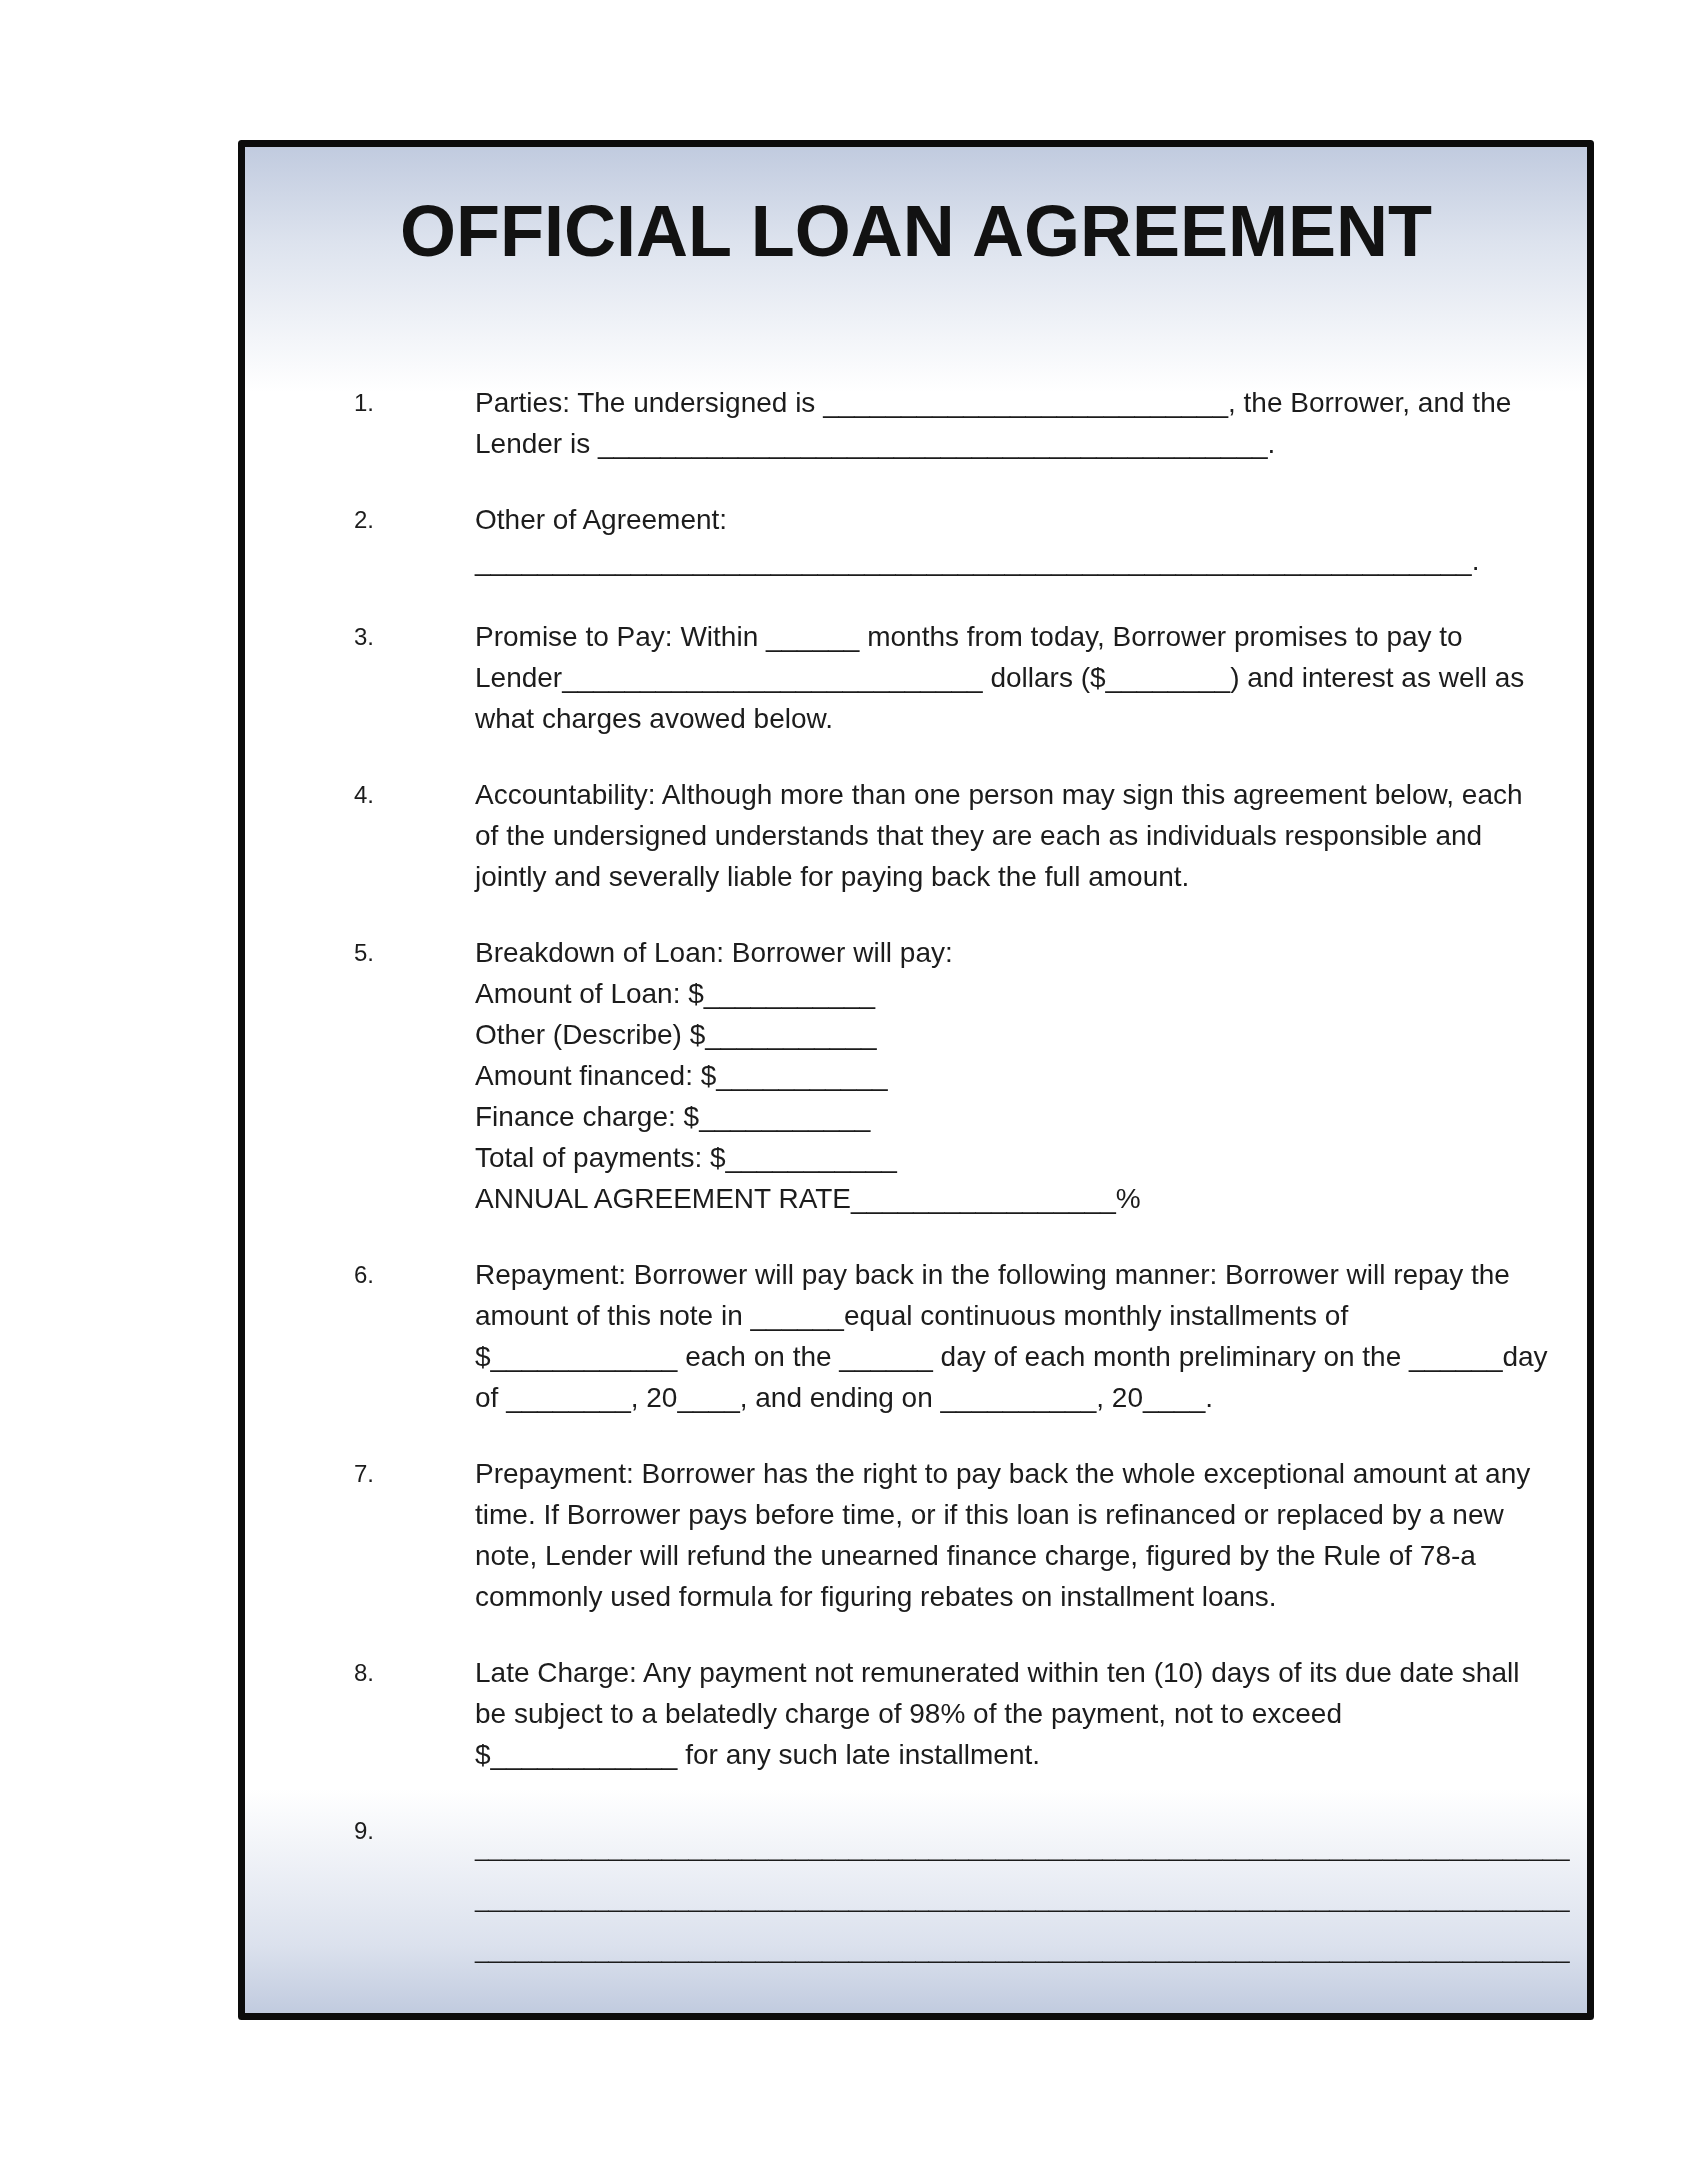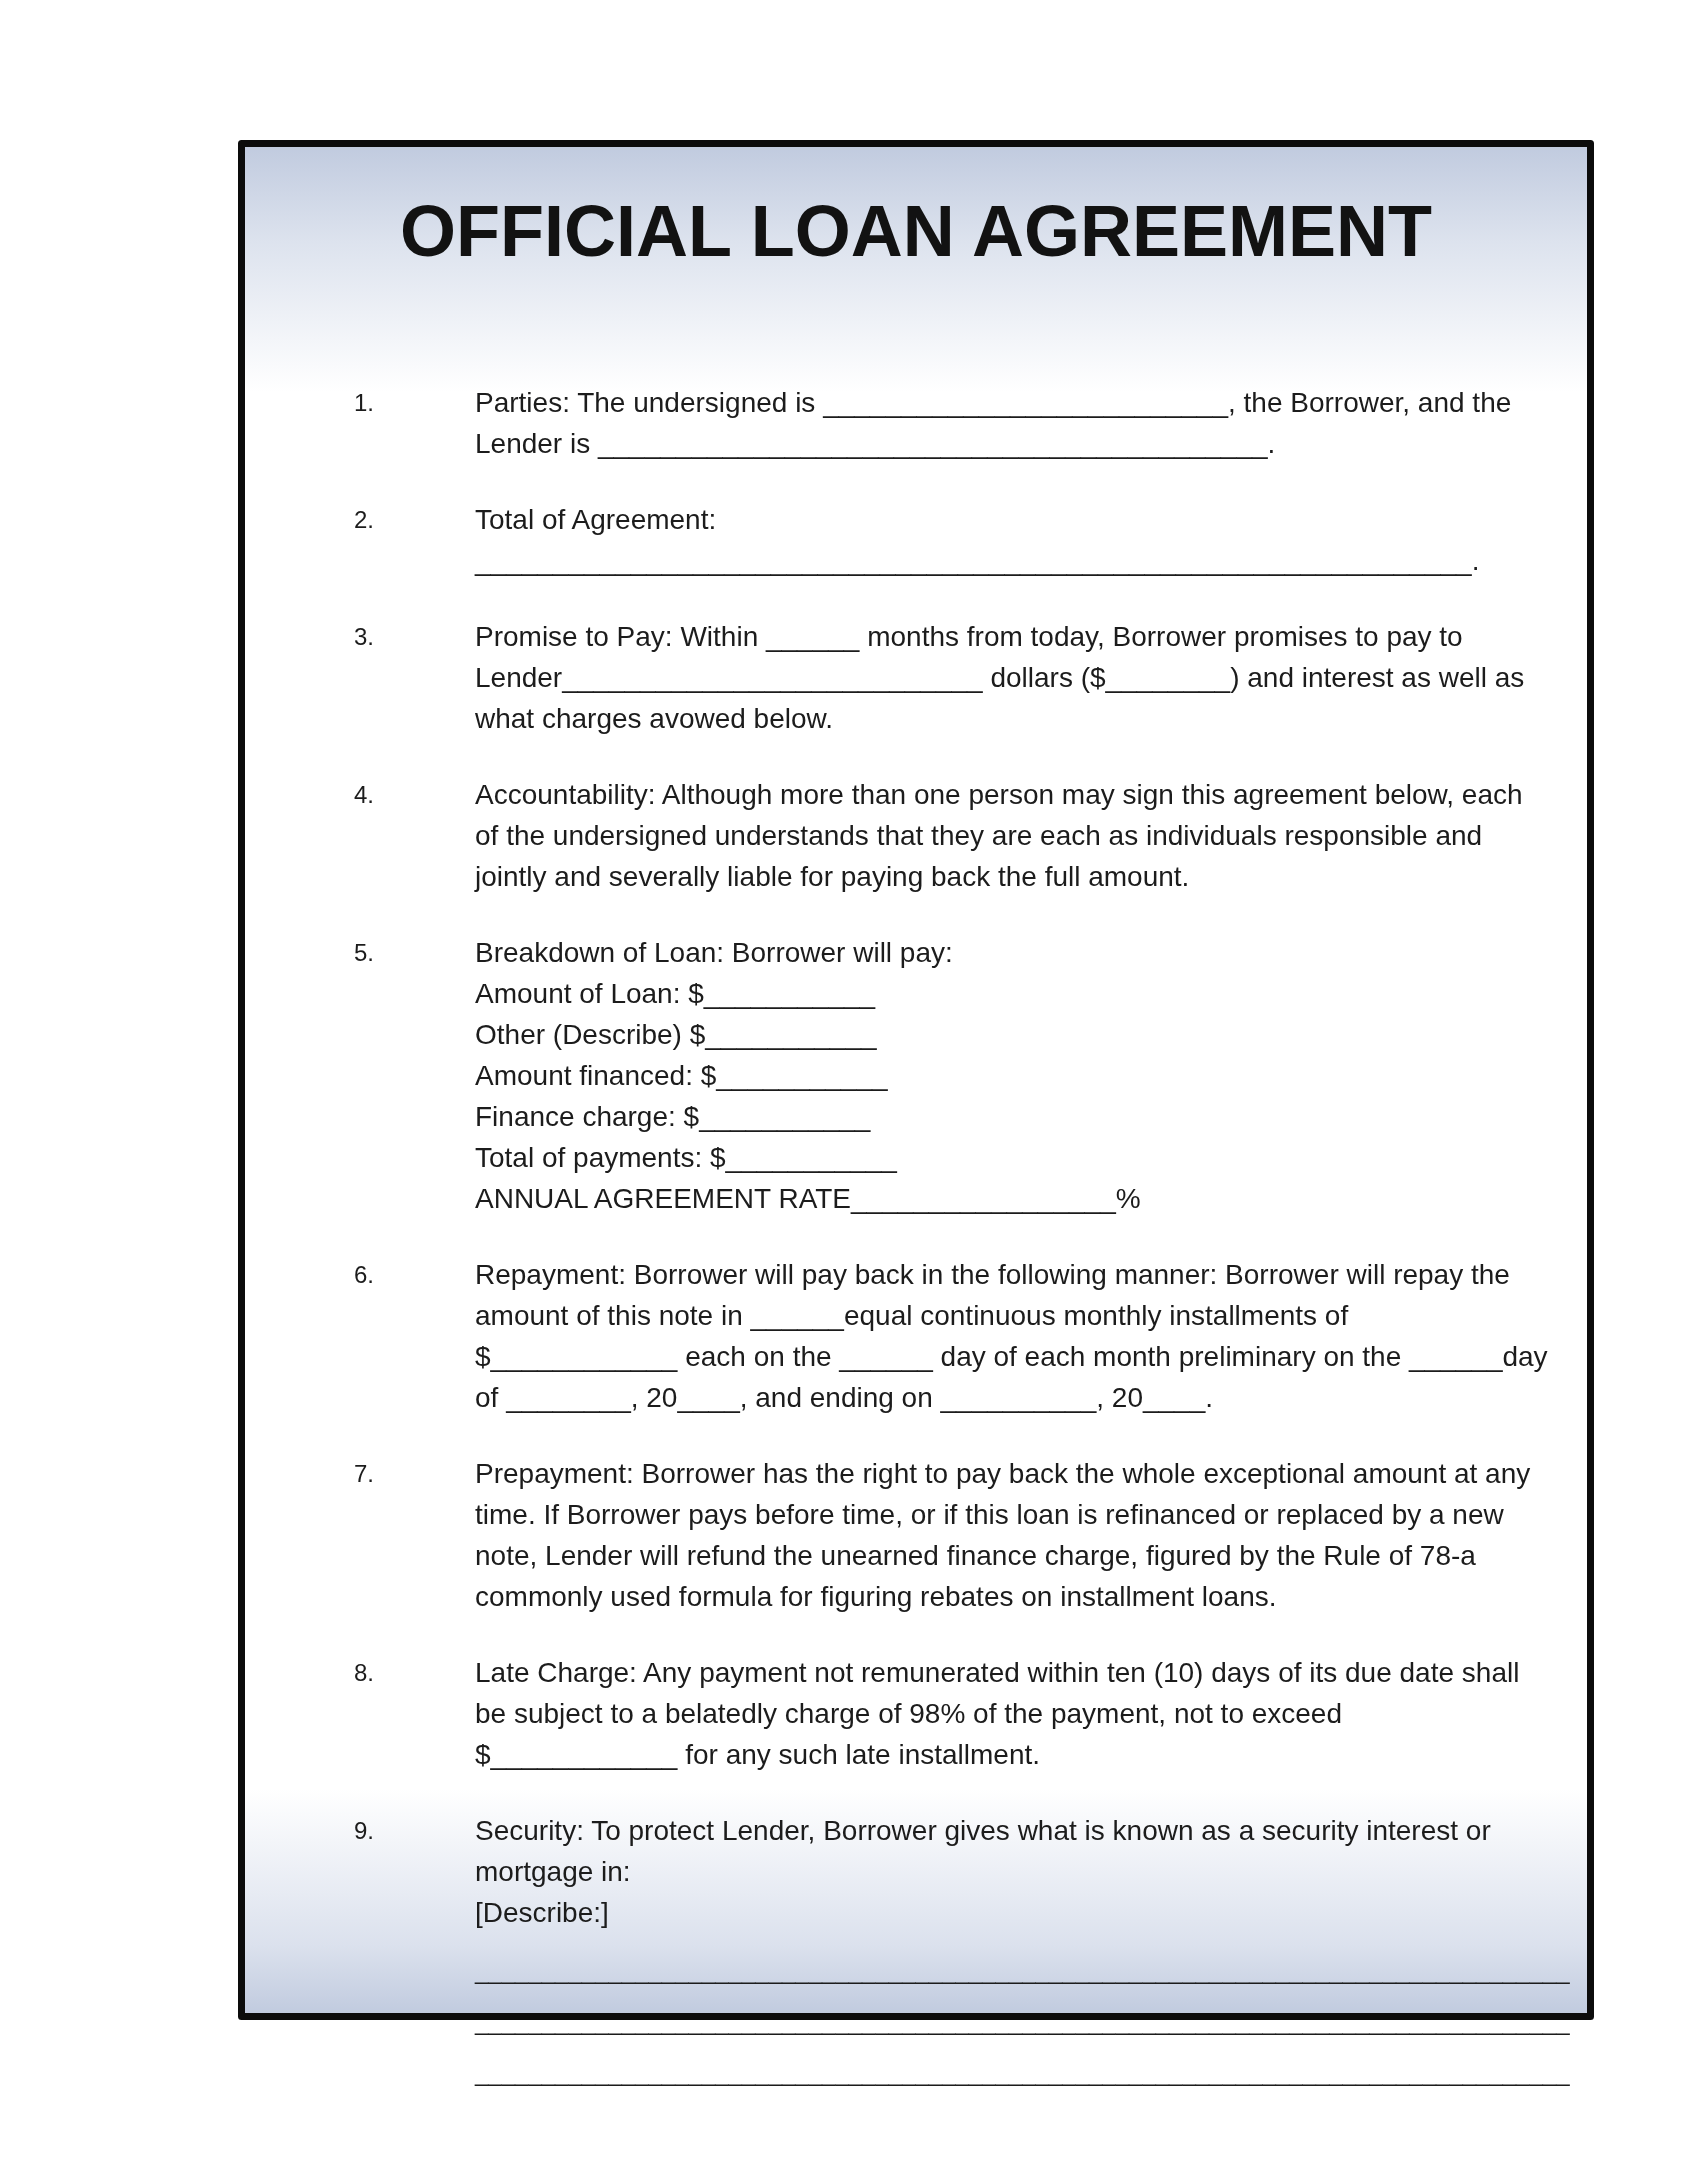--- a/index.html
+++ b/index.html
@@ -84,21 +84,21 @@
       <li class="clause">
         <span class="clause-num">1.</span>
         <div class="clause-body">
           <div class="clause-text">Parties: The undersigned is __________________________, the Borrower, and the Lender is ___________________________________________.</div>
         </div>
       </li>
 
       <li class="clause">
         <span class="clause-num">2.</span>
         <div class="clause-body">
-          <div class="clause-text">Total of Agreement: ________________________________________________________________.</div>
+          <div class="clause-text">Other of Agreement: ________________________________________________________________.</div>
         </div>
       </li>
 
       <li class="clause">
         <span class="clause-num">3.</span>
         <div class="clause-body">
           <div class="clause-text">Promise to Pay: Within ______ months from today, Borrower promises to pay to Lender___________________________ dollars ($________) and interest as well as what charges avowed below.</div>
         </div>
       </li>
 
@@ -139,22 +139,20 @@
       <li class="clause">
         <span class="clause-num">8.</span>
         <div class="clause-body">
           <div class="clause-text">Late Charge: Any payment not remunerated within ten (10) days of its due date shall be subject to a belatedly charge of 98% of the payment, not to exceed $____________ for any such late installment.</div>
         </div>
       </li>
 
       <li class="clause">
         <span class="clause-num">9.</span>
         <div class="clause-body">
-          <div class="clause-text">Security: To protect Lender, Borrower gives what is known as a security interest or mortgage in:
-[Describe:]</div>
           <div class="blank-lines">__________________________________________________________________________________
 __________________________________________________________________________________
 __________________________________________________________________________________</div>
         </div>
       </li>
 
     </ol>
   </div>
 </div>
 

